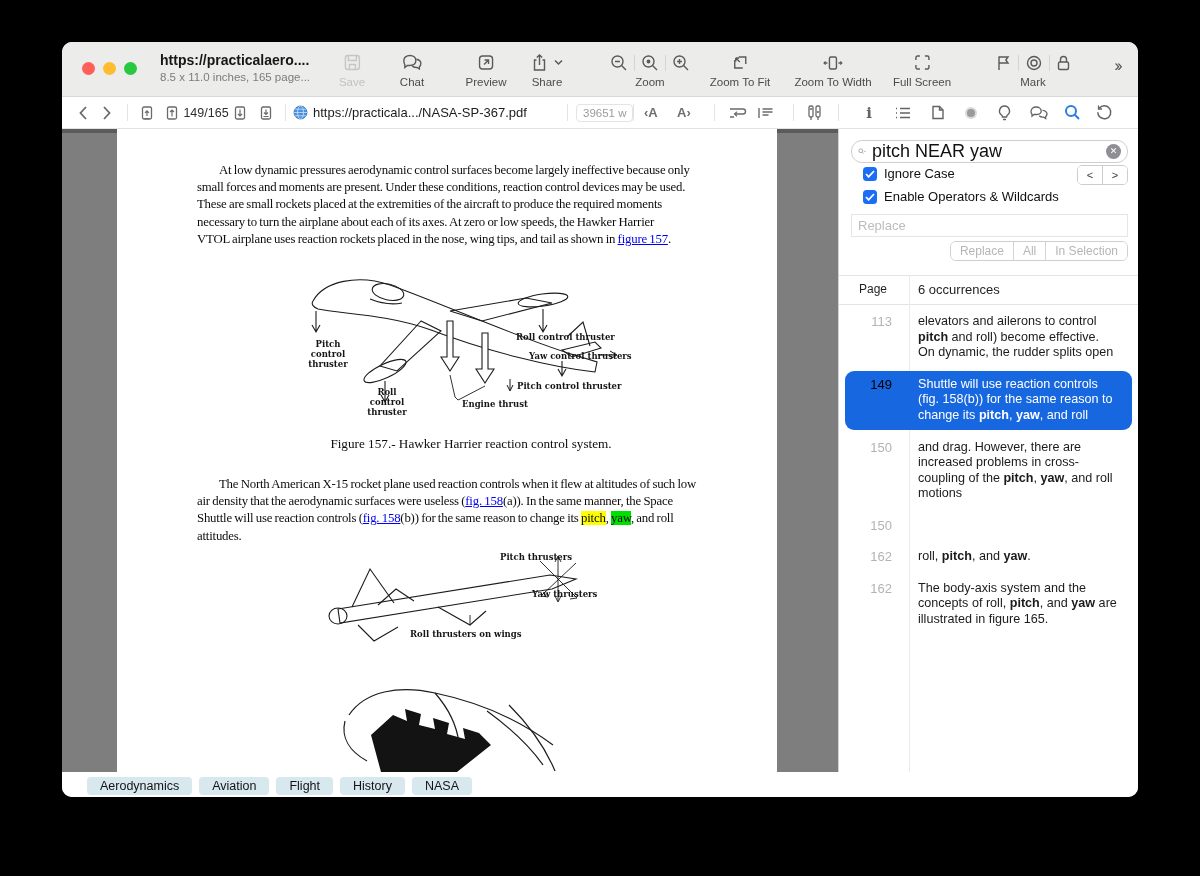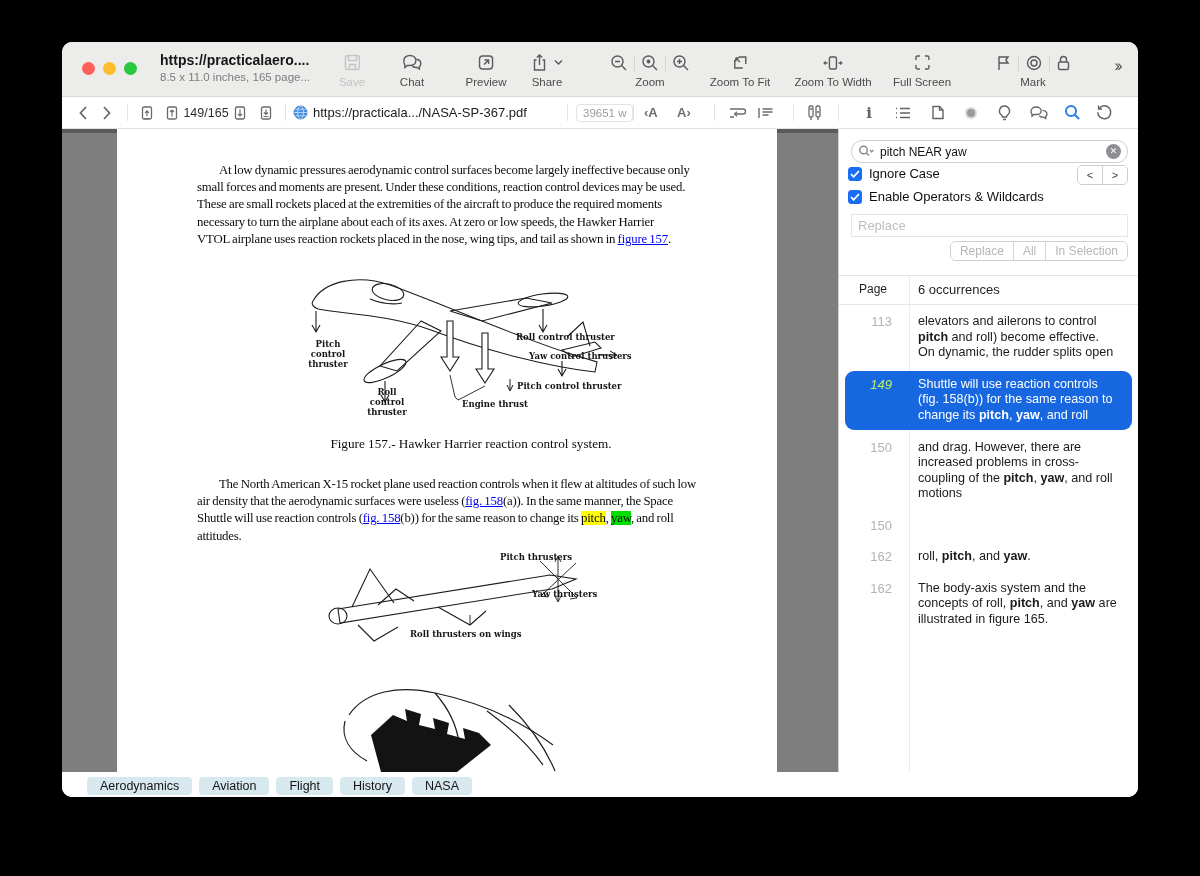--- a/index.html
+++ b/index.html
@@ -40,25 +40,25 @@
   .seg-hl-green{background:#00e000;}
   .caption{position:absolute;left:80px;width:548px;text-align:center;font-size:13.2px;}
   .typewriter{font-family:"DejaVu Serif",serif;font-weight:bold;}
   .fig-caption2{position:absolute;left:80px;width:548px;text-align:center;font-size:10.5px;letter-spacing:.6px;color:#222;}
   .figsvg{position:absolute;}
   .figsvg text{font-family:"DejaVu Serif",serif;font-weight:bold;fill:#151515;}
   
   .sidebar{position:relative;width:299px;background:#fff;border-left:1px solid #d2d2d2;font-size:13px;}
   .search-field{position:absolute;left:12px;top:11px;width:263px;height:19px;border:1px solid #cfcfcf;
     border-radius:11px;display:flex;align-items:center;padding:1px 6px;background:#fff;}
-  .search-field input{flex:1;border:none;outline:none;font-size:12px;color:#111;margin-left:4px;
+  .search-field input{flex:1;border:none;outline:none;font-size:18px;color:#111;margin-left:4px;
     font-family:"Liberation Sans",sans-serif;background:transparent;}
   .clear-btn{width:15px;height:15px;border-radius:50%;background:#8e8e93;color:#fff;font-size:9px;
     display:flex;align-items:center;justify-content:center;line-height:1;cursor:pointer;flex:none;}
-  .chk-row{position:absolute;left:9px;display:flex;align-items:center;gap:7px;}
+  .chk-row{position:absolute;left:24px;display:flex;align-items:center;gap:7px;}
   .checkbox{width:14px;height:14px;border-radius:3.5px;background:#1a6ef5;display:flex;align-items:center;justify-content:center;flex:none;}
   .chk-label{color:#101010;font-size:13px;}
   .prevnext{position:absolute;right:10px;top:36px;display:flex;border:1px solid #cdcdcd;border-radius:5px;overflow:hidden;height:18px;}
   .pn-btn{width:24px;display:flex;align-items:center;justify-content:center;font-size:11px;color:#3c3c3c;background:#fff;cursor:pointer;}
   .pn-btn:first-child{border-right:1px solid #cdcdcd;}
   .replace-input{position:absolute;left:12px;top:85px;width:263px;height:19px;border:1px solid #e6e6e6;
     font-size:13px;padding:1px 6px;color:#222;outline:none;font-family:"Liberation Sans",sans-serif;}
   .replace-input::placeholder{color:#bcbcbc;}
   .replace-btns{position:absolute;right:10px;top:112px;display:flex;border:1px solid #cfcfcf;border-radius:6px;overflow:hidden;height:18px;}
   .rb{padding:1px 9px;font-size:12px;color:#b6b6b6;background:#fff;display:flex;align-items:center;}
@@ -66,21 +66,21 @@
   .results-header{position:absolute;left:0;right:0;top:146px;height:28px;border-top:1px solid #e4e4e4;
     border-bottom:1px solid #e4e4e4;}
   .rh-page{position:absolute;left:20px;top:6px;font-size:12px;color:#1f1f1f;}
   .rh-occ{position:absolute;left:79px;top:6px;font-size:13px;color:#1f1f1f;}
   .col-divider{position:absolute;left:70px;top:146px;bottom:0;width:1px;background:#ebebeb;}
   .results-list{position:absolute;left:0;right:0;top:175px;bottom:0;overflow:hidden;}
   .result-row{display:flex;margin:4px 6px 0 6px;padding:6px 0;border-radius:9px;cursor:default;}
   .rr-page{width:47px;text-align:right;font-size:13px;color:#b3b3b3;flex:none;padding-top:0;}
   .rr-text{flex:1;padding-left:26px;padding-right:14px;font-size:12.6px;line-height:15.6px;color:#1b1b1b;}
   .result-row.selected{background:#1667e0;}
-  .result-row.selected .rr-page{color:#bef264;font-style:italic;}
+  .result-row.selected .rr-page{color:#000000;}
   .result-row.selected .rr-text{color:#fff;}
   
   .tagsbar{position:relative;height:27px;background:#fff;display:flex;align-items:center;padding-left:25px;gap:7px;}
   .tag-chip{background:#d8e8ef;border-radius:4px;padding:2px 13px;font-size:12.5px;color:#141414;cursor:pointer;}
   svg{display:block;}
 </style>
 </head>
 <body>
 
 <div class="window">

